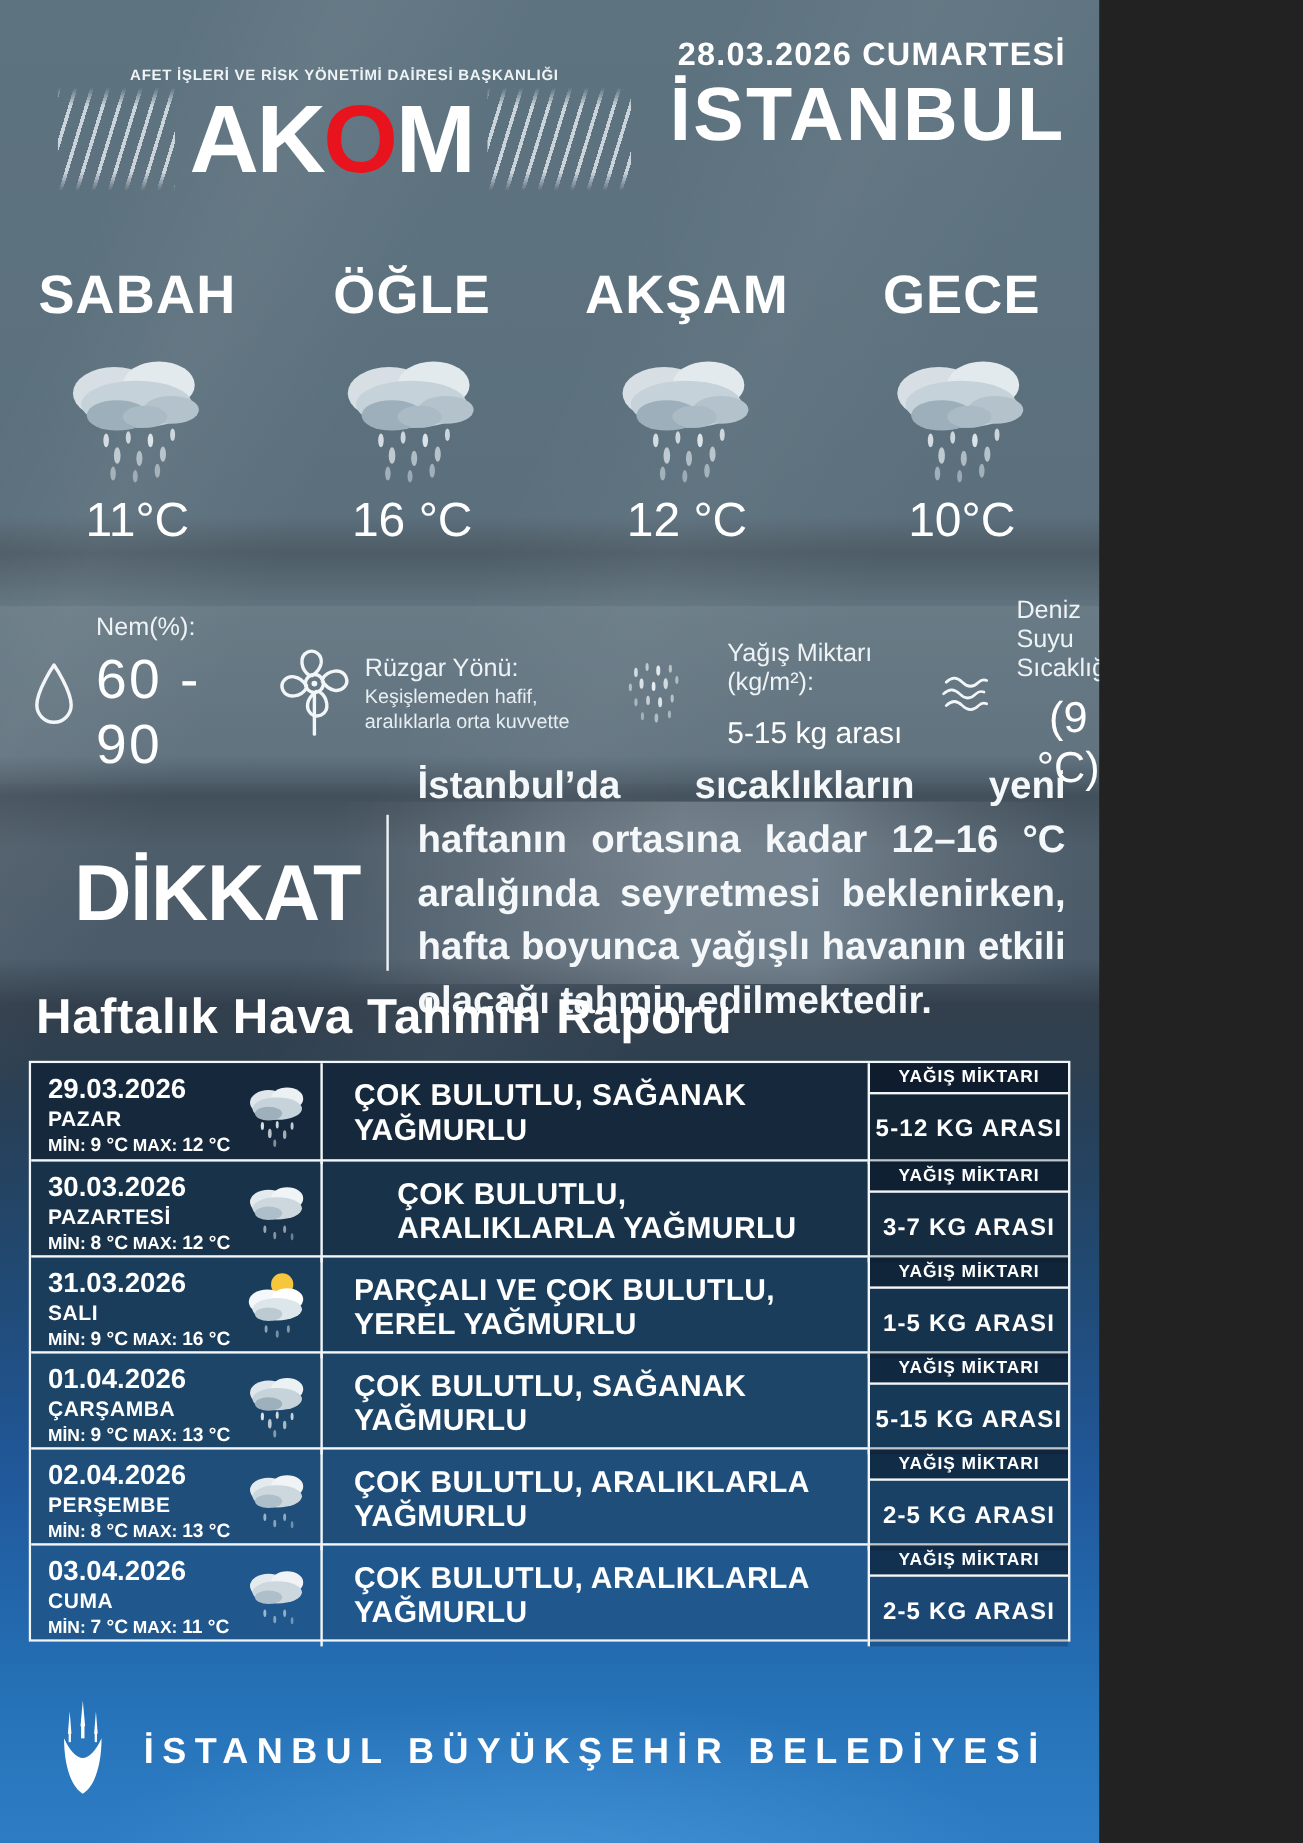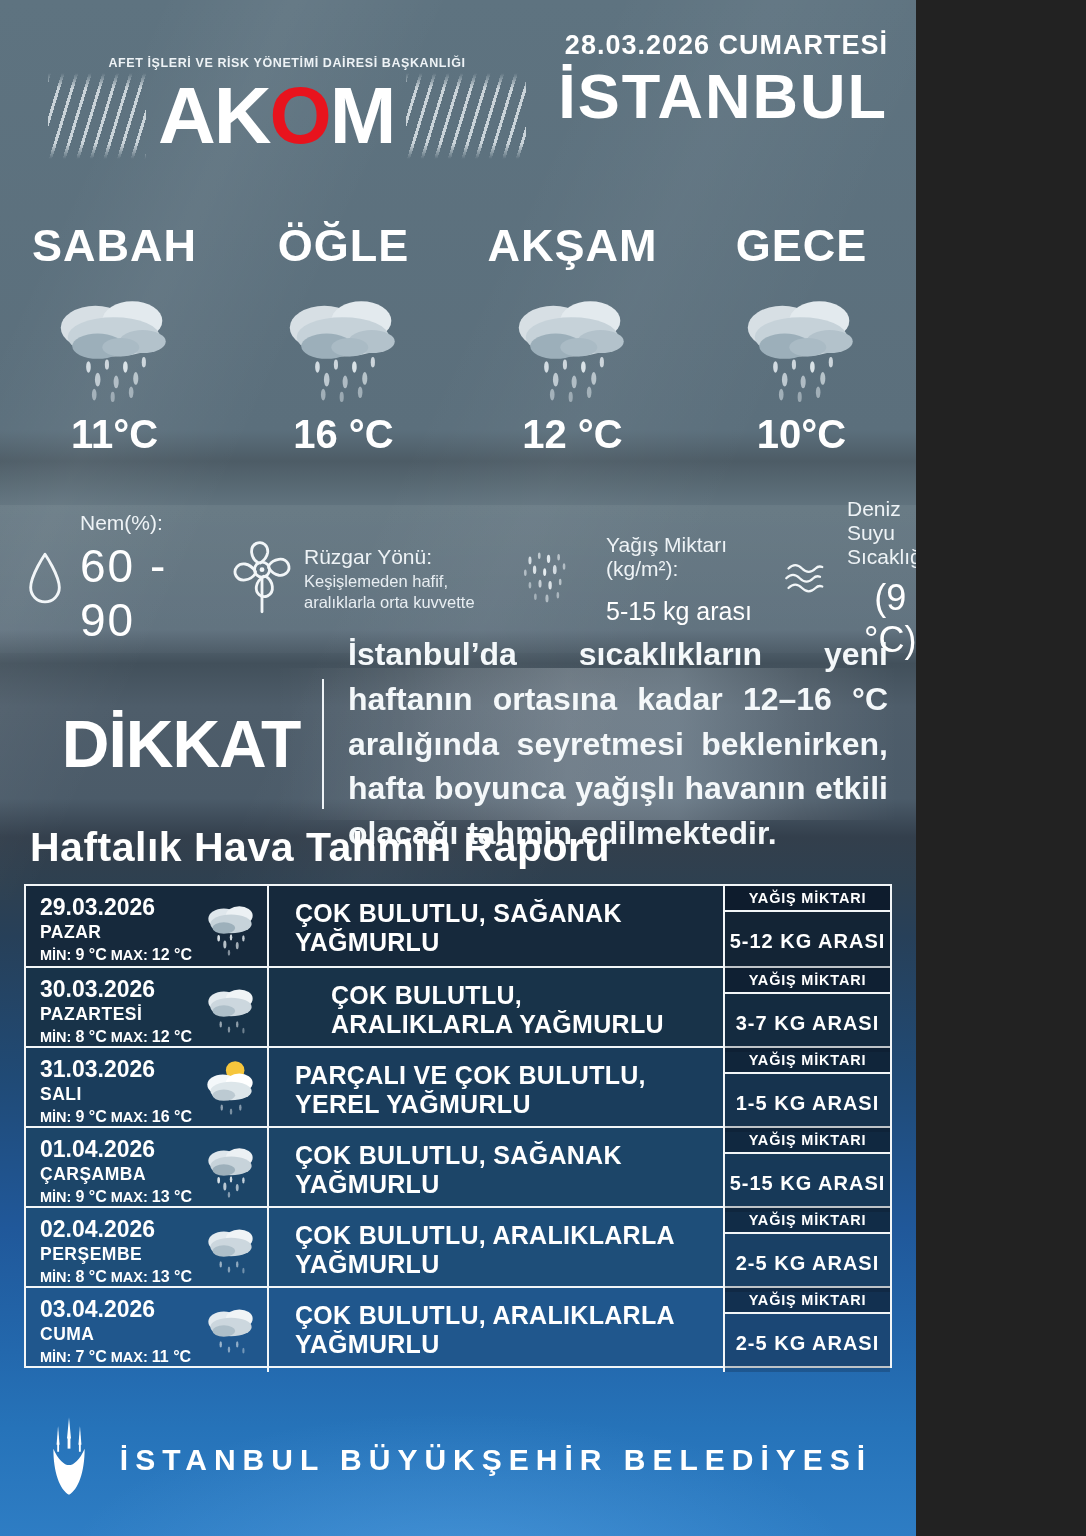--- a/index.html
+++ b/index.html
@@ -39,21 +39,21 @@
   .akom-o{ color:#e8131d; }
   .date-city{ position:absolute; top:30px; right:28px; text-align:right; }
   .date-label{ font-size:27px; font-weight:bold; letter-spacing:1px; }
   .city-label{ font-size:63px; font-weight:bold; letter-spacing:2px; margin-top:4px; line-height:1; }
 
   
   .periods{ position:absolute; top:214px; left:0; right:0; height:290px; display:flex; }
   .period{ flex:1 1 0; display:flex; flex-direction:column; align-items:center; }
   .period-label{ font-size:45px; font-weight:bold; letter-spacing:1px; margin-top:6px; }
   .period-icon{ width:158px; height:150px; margin-top:-2px; }
-  .period-temp{ font-size:40px; font-weight:bold; margin-top:-8px; }
+  .period-temp{ font-size:40px; font-weight:normal; margin-top:-8px; }
 
   
   .stats{ position:absolute; top:505px; left:0; right:0; height:148px; display:flex; align-items:stretch;
           background:linear-gradient(180deg, rgba(255,255,255,.05), rgba(255,255,255,.02)); }
   .stat{ display:flex; align-items:center; }
   .sep{ width:2px; background:#eef3f6; height:134px; align-self:center; }
   .stat-humidity{ flex:0 0 216px; padding-left:24px; gap:14px; }
   .stat-wind{ flex:0 0 282px; padding-left:16px; gap:12px; }
   .stat-precip{ flex:0 0 269px; padding-left:18px; gap:28px; }
   .stat-sea{ flex:1 1 auto; padding-left:14px; gap:12px; }

